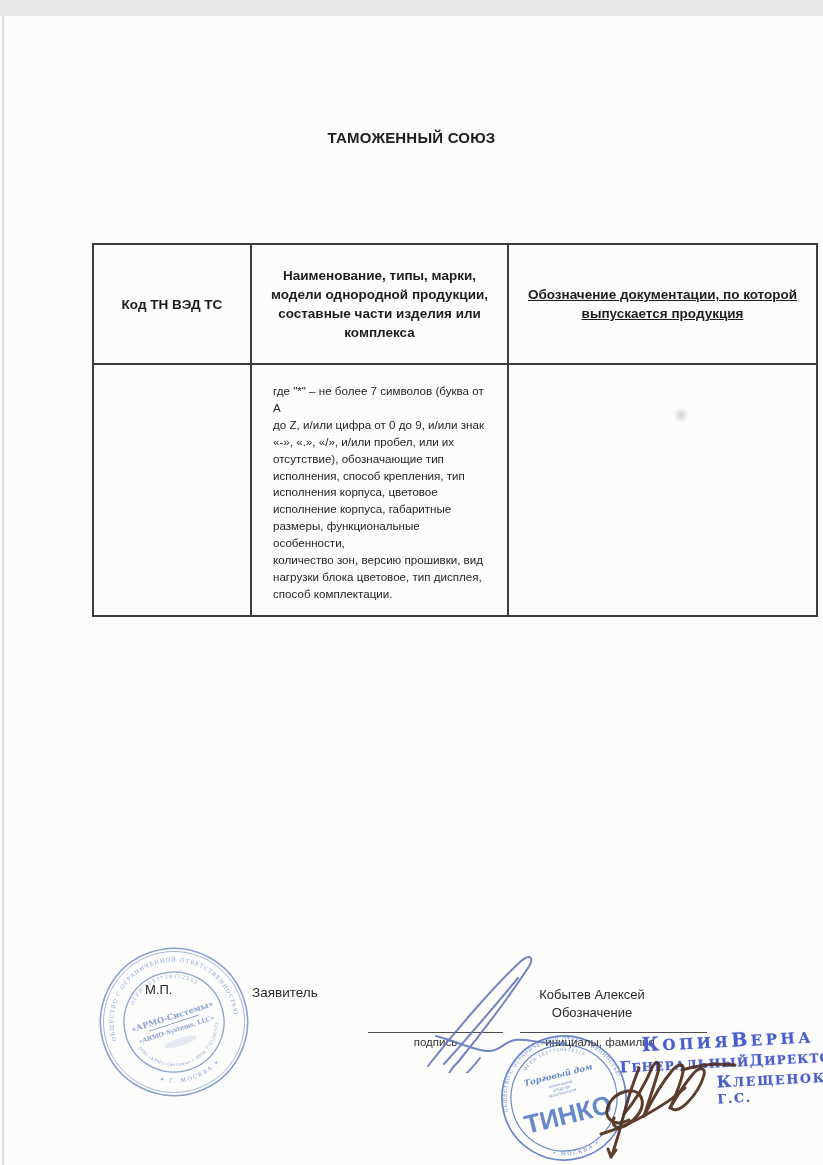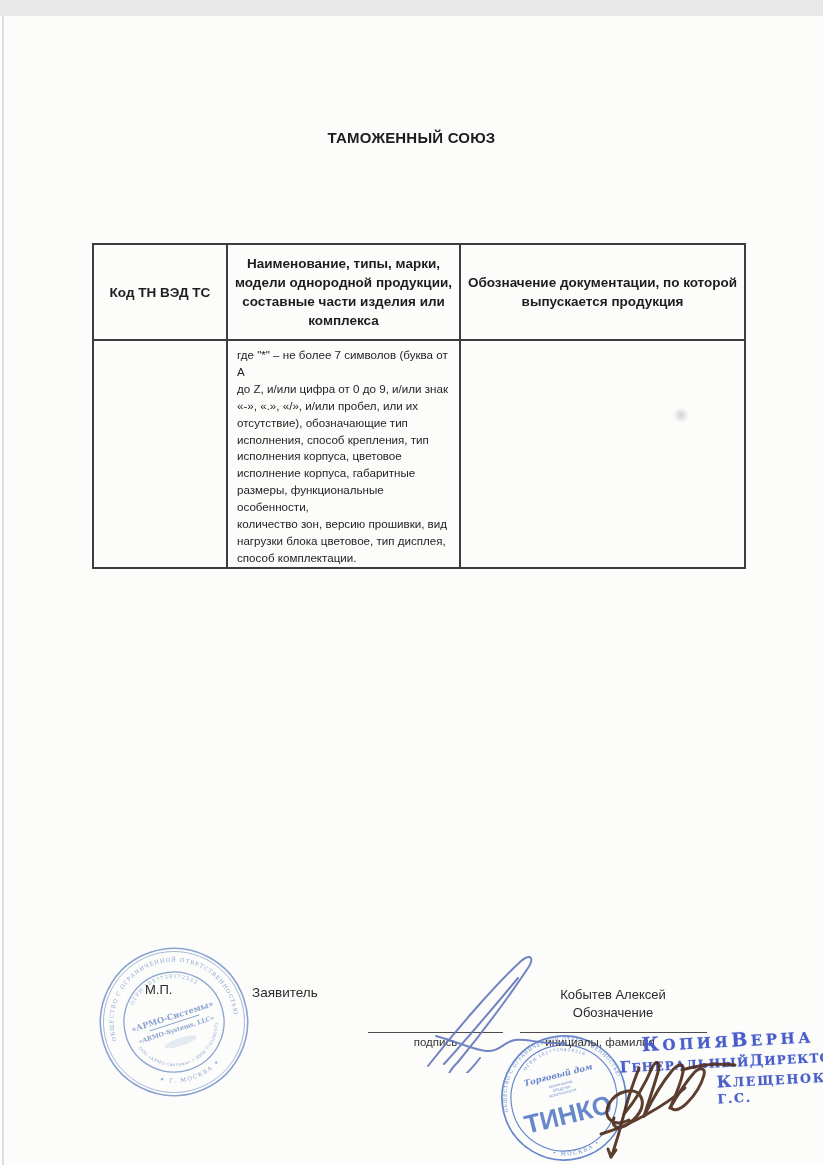--- a/index.html
+++ b/index.html
@@ -14,31 +14,31 @@
     background:radial-gradient(circle, rgba(140,140,140,.38), rgba(140,140,140,0) 62%);
   }
   
   .doc-titles{position:absolute;left:0;top:113px;width:100%;text-align:center;z-index:1;}
   .doc-titles > div{height:33px;font-size:15px;font-weight:bold;letter-spacing:.2px;color:#1d1d1d;}
   
   .ptable{
     position:absolute;left:92px;top:227px;width:646px;z-index:1;
     border-collapse:collapse;table-layout:fixed;
   }
-  .ptable td{border:2px solid #3d3d3d;vertical-align:middle;padding:0;}
+  .ptable td{border:2px solid #3d3d3d;vertical-align:middle;padding:12px;}
   .ptable .hdr{font-weight:bold;font-size:13.5px;line-height:19px;text-align:center;color:#1d1d1d;}
-  .c1{width:132px;} .c2{width:231px;} .c3{width:283px;}
+  .c1{width:132px;} .c2{width:231px;} .c3{width:283px;text-decoration:underline;}
   .hrow td{height:94px;}
   .brow td{height:184px;vertical-align:top;}
   .body-text{padding:6px 6px 0 9px;font-size:11.6px;line-height:16.9px;text-align:left;color:#242424;}
   
   .abs{position:absolute;z-index:3;}
   .mp-label{left:145px;top:966px;font-size:13px;color:#2a2a2a;}
   .applicant-label{left:252px;top:969px;font-size:13.5px;color:#2a2a2a;}
-  .declarant-name{left:543px;top:970px;width:140px;text-align:center;font-size:13px;line-height:18px;color:#2a2a2a;}
+  .declarant-name{left:522px;top:970px;width:140px;text-align:center;font-size:13px;line-height:18px;color:#2a2a2a;}
   .sig-line{height:0;border-top:1.5px solid #4c4c4c;}
   .sig-line1{left:368px;top:1016px;width:135px;}
   .sig-line2{left:520px;top:1016px;width:187px;}
   .sig-caption{font-size:11.5px;color:#333;text-align:center;}
   .cap-sign{left:368px;top:1020px;width:135px;}
   .cap-name{left:520px;top:1020px;width:160px;}
   
   .armo-stamp{position:absolute;left:96px;top:928px;z-index:2;opacity:.88;}
   .tinko-stamp{position:absolute;left:498px;top:1016px;z-index:2;opacity:.92;}
   .copy-stamp{

